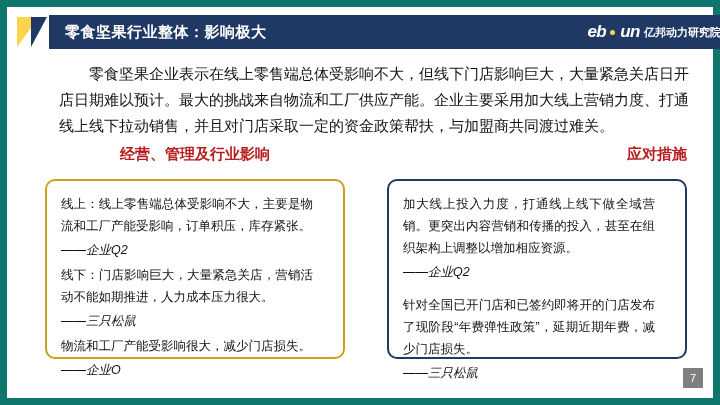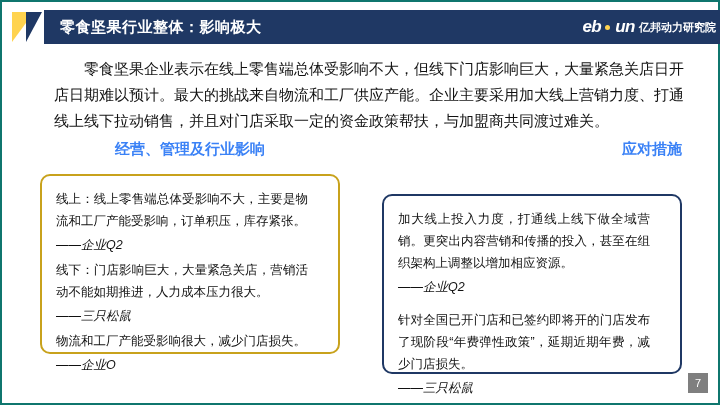--- a/index.html
+++ b/index.html
@@ -13,21 +13,21 @@
     font-family: "Liberation Sans", sans-serif;
     position: relative;
     overflow: hidden;
   }
   .slide {
     position: relative;
     width: 720px;
     height: 405px;
     background: #ffffff;
     box-sizing: border-box;
-    border: 2px solid #0f766e;
+    border: 7px solid #0f766e;
   }
 
   
   .header {
     position: absolute;
     left: 0;
     top: 8px;
     width: 720px;
     height: 34px;
   }
@@ -119,21 +119,21 @@
     text-align: justify;
     text-indent: 2em;
   }
 
   
   .col-head {
     position: absolute;
     top: 138px;
     font-size: 15px;
     font-weight: bold;
-    color: #3b82f6;
+    color: #b91c1c;
     text-align: center;
   }
   .col-head.left { left: 38px; width: 300px; }
   .col-head.right { left: 380px; width: 300px; text-align: right; }
 
   
   .box {
     position: absolute;
     top: 172px;
     height: 180px;
@@ -146,21 +146,20 @@
   }
   .box.left {
     left: 38px;
     width: 300px;
     border: 2px solid #c8a21c;
   }
   .box.right {
     left: 380px;
     width: 300px;
     border: 2px solid #1f3864;
-    margin-top: 20px;
   }
   .para {
     margin: 0 0 2px 0;
     text-align: justify;
   }
   .src {
     text-align: left;
     font-style: italic;
     margin: 0 0 3px 0;
     white-space: nowrap;

